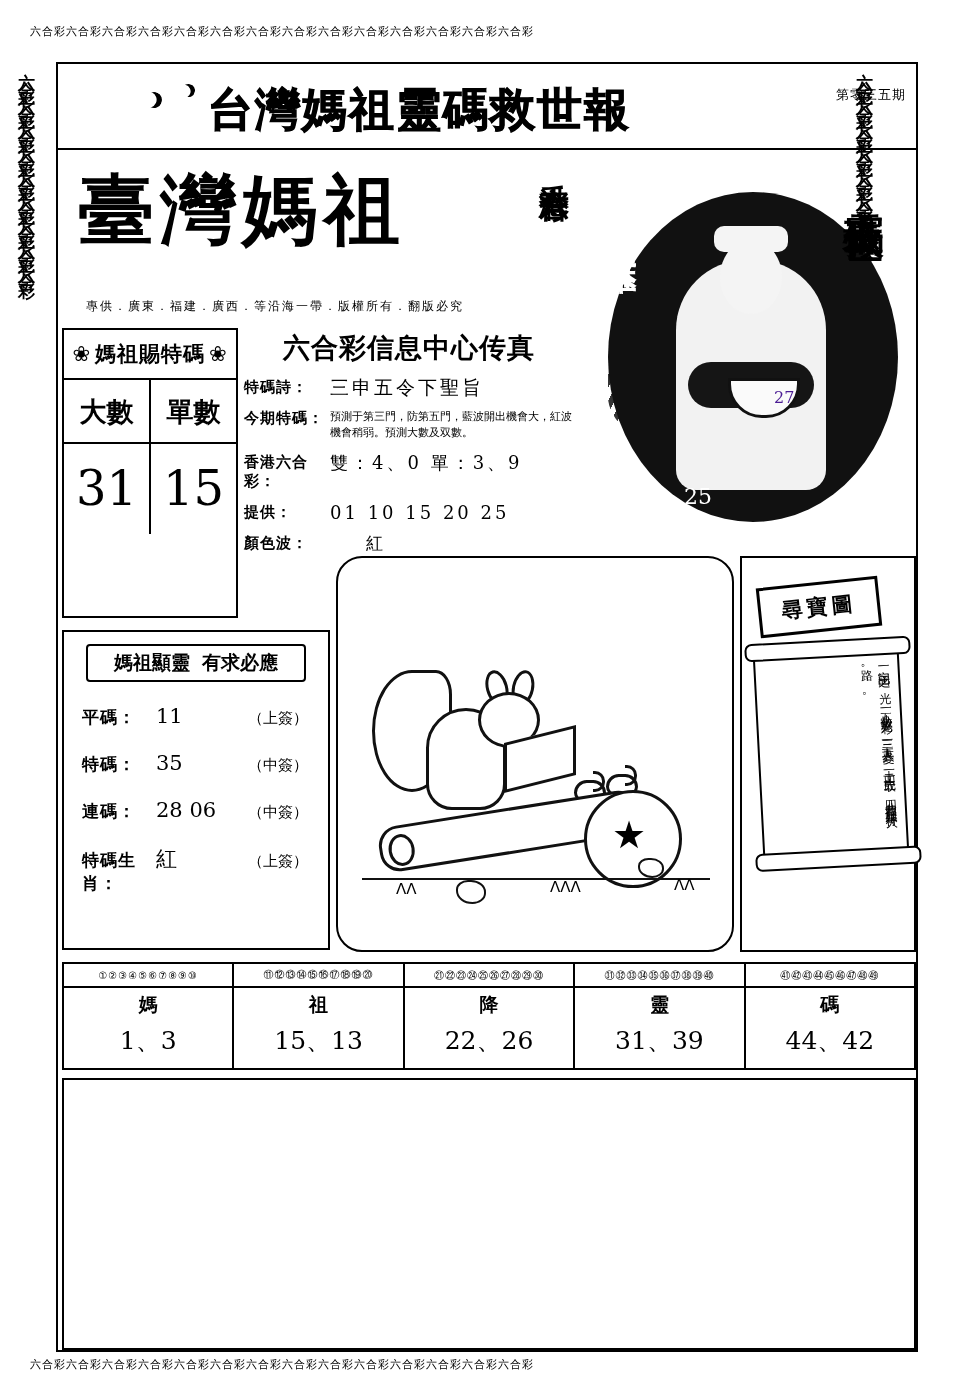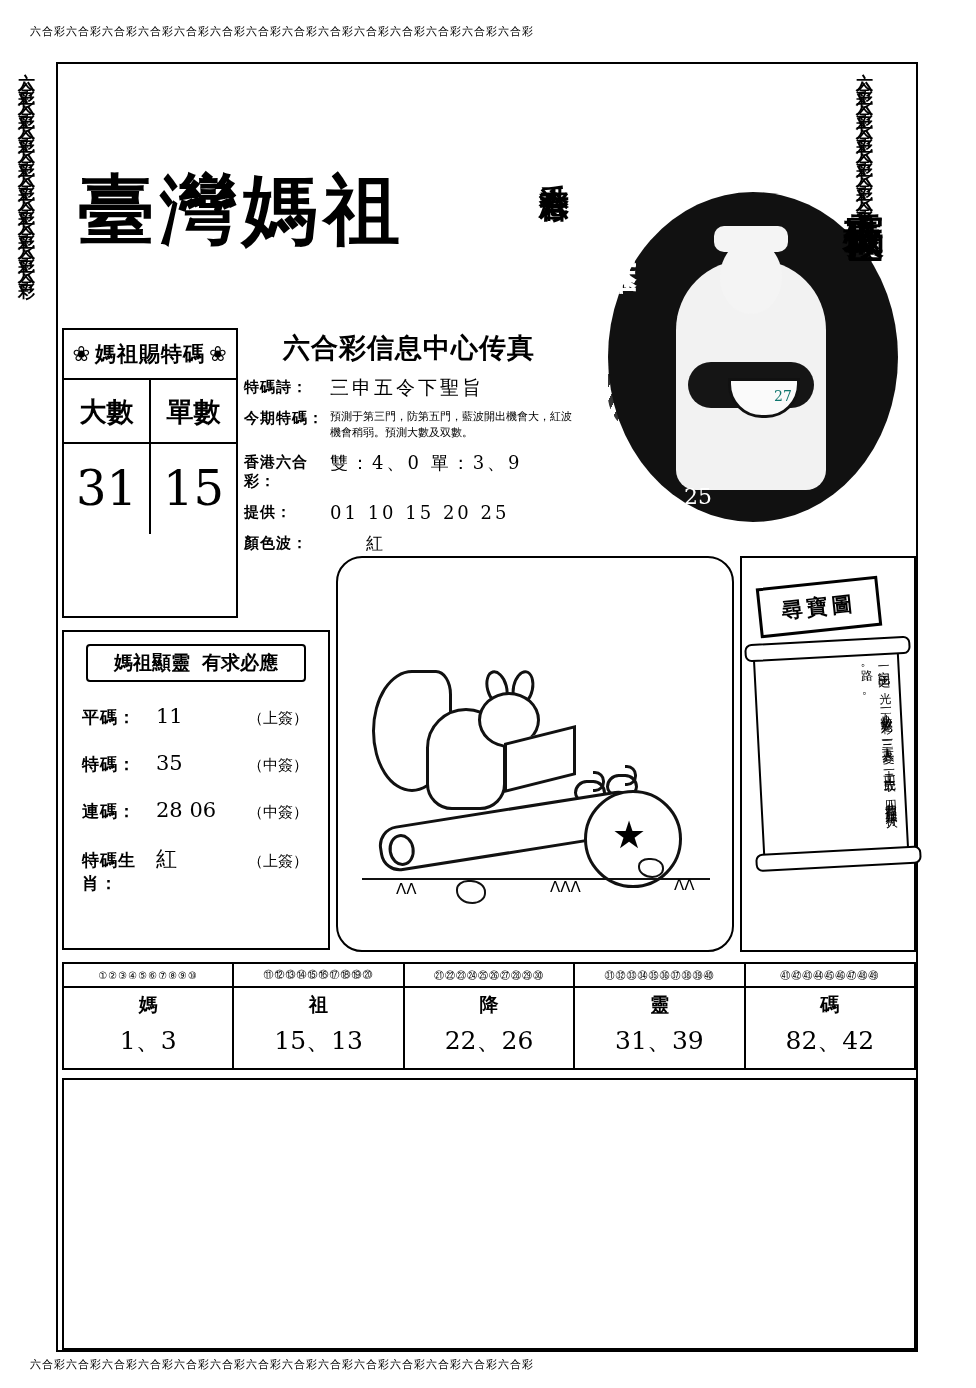--- a/index.html
+++ b/index.html
@@ -36,21 +36,21 @@
   .deity-body{position:absolute;left:96px;top:108px;width:150px;height:230px;border-radius:70px 70px 20px 20px;background:#f2f2f2;}
   .deity-head{position:absolute;left:140px;top:88px;width:62px;height:74px;border-radius:50%;background:#f4f4f4;}
   .deity-hat{position:absolute;left:134px;top:74px;width:74px;height:26px;border-radius:10px;background:#f4f4f4;}
   .deity-arm{position:absolute;left:108px;top:210px;width:126px;height:46px;border-radius:24px;background:#151515;}
   .deity-bowl{position:absolute;left:148px;top:226px;width:66px;height:34px;border-radius:0 0 34px 34px;background:#fafafa;border:3px solid #111;}
   .deity-scribble{position:absolute;left:28px;top:172px;width:160px;height:120px;background:
      repeating-linear-gradient(118deg,#111 0 6px,transparent 6px 12px);opacity:.85;border-radius:40%;}
   .cal-txt{position:absolute;font-size:40px;font-weight:bold;font-family:"DejaVu Serif",serif;color:#000;letter-spacing:3px;}
   .cal-1{right:18px;top:30px;writing-mode:vertical-rl;text-orientation:upright;}
   .cal-2{left:10px;top:60px;writing-mode:vertical-rl;text-orientation:upright;color:#fff;}
-  .num27{position:absolute;left:194px;top:236px;font-size:14px;color:#0f766e;font-family:"DejaVu Serif",serif;}
+  .num27{position:absolute;left:194px;top:236px;font-size:16px;color:#4c1d95;font-family:"DejaVu Serif",serif;}
   .num25{position:absolute;left:104px;top:332px;font-size:22px;color:#fff;font-family:"DejaVu Serif",serif;}
 
   
   .lt{position:absolute;left:62px;top:328px;width:176px;height:290px;border:2px solid #000;box-sizing:border-box;}
   .lt-head{height:48px;border-bottom:2px solid #000;display:flex;align-items:center;justify-content:center;font-size:21px;font-weight:bold;letter-spacing:1px;}
   .lt-row{display:flex;height:auto;}
   .lt-cell{flex:1;text-align:center;border-right:2px solid #000;box-sizing:border-box;}
   .lt-cell:last-child{border-right:none;}
   .lt-lab{font-size:27px;font-weight:bold;padding:14px 0 12px;border-bottom:2px solid #000;}
   .lt-val{font-size:48px;font-family:"DejaVu Serif",serif;padding:16px 7px 18px;}
@@ -118,23 +118,30 @@
 
 <div class="page">
 
   <div class="edge edge-top">六合彩六合彩六合彩六合彩六合彩六合彩六合彩六合彩六合彩六合彩六合彩六合彩六合彩六合彩</div>
   <div class="edge edge-bottom">六合彩六合彩六合彩六合彩六合彩六合彩六合彩六合彩六合彩六合彩六合彩六合彩六合彩六合彩</div>
   <div class="side-col side-left">六合彩六合彩六合彩六合彩六合彩六合彩六合彩六合彩六合彩</div>
   <div class="side-col side-right">六合彩六合彩六合彩六合彩六合彩六合彩六合彩六合彩六合彩</div>
 
   <div class="frame"></div>
 
+  <div class="masthead">
+    <div class="moon1"></div>
+    <div class="moon2"></div>
+    <div class="mast-title">台灣媽祖靈碼救世報</div>
+    <div class="mast-issue">第零三五期</div>
+  </div>
 
   <div class="brand">臺灣媽祖</div>
   <div class="brand-sub">香港六合彩</div>
+  <div class="brand-note">專供．廣東．福建．廣西．等沿海一帶．版權所有．翻版必究</div>
 
   <div class="deity">
     <div class="deity-oval"></div>
     <div class="deity-scribble"></div>
     <div class="deity-body"></div>
     <div class="deity-head"></div>
     <div class="deity-hat"></div>
     <div class="deity-arm"></div>
     <div class="deity-bowl"></div>
     <div class="cal-txt cal-1">靈碼救世</div>
@@ -259,19 +266,19 @@
       <div class="strip-nums">22、26</div>
     </div>
     <div class="strip-col">
       <div class="strip-balls">㉛㉜㉝㉞㉟㊱㊲㊳㊴㊵</div>
       <div class="strip-char">靈</div>
       <div class="strip-nums">31、39</div>
     </div>
     <div class="strip-col">
       <div class="strip-balls">㊶㊷㊸㊹㊺㊻㊼㊽㊾</div>
       <div class="strip-char">碼</div>
-      <div class="strip-nums">82、42</div>
+      <div class="strip-nums">44、42</div>
     </div>
   </div>
 
   <div class="bottom-box"></div>
 
 </div>
 
 </body></html>

